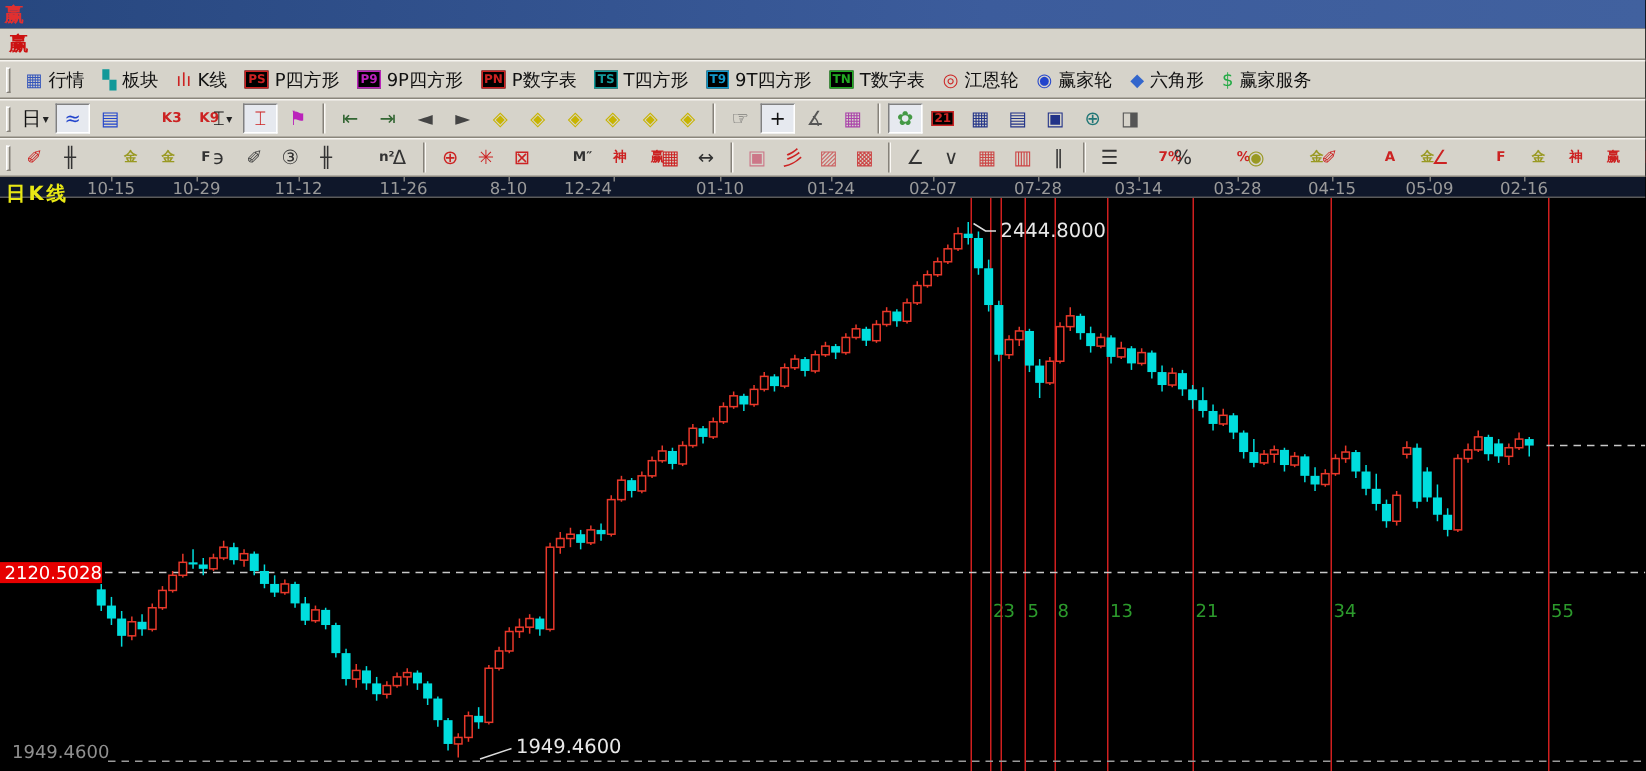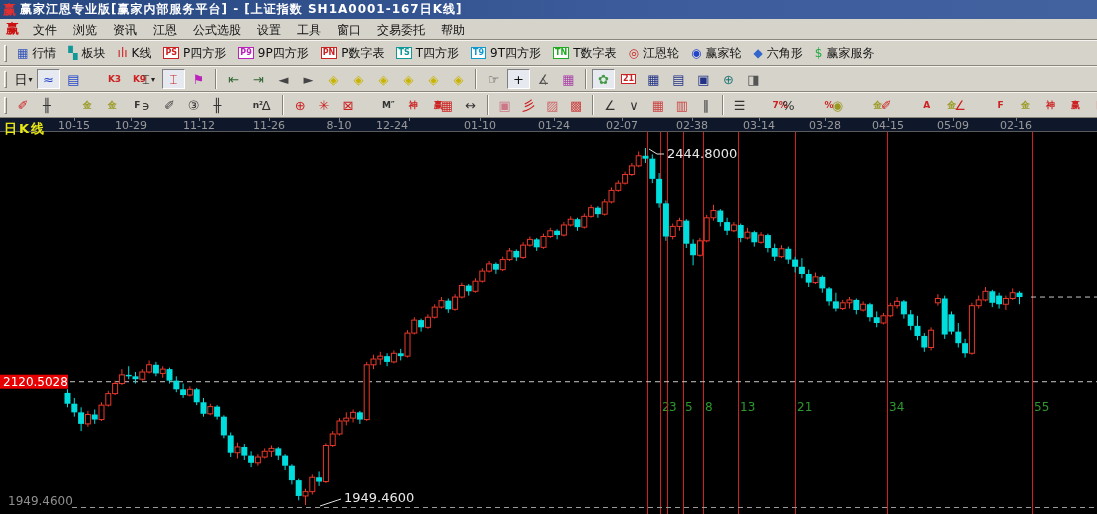--- a/index.html
+++ b/index.html
@@ -18,44 +18,42 @@
   .grip { width:3px; height:17px; margin:0 4px 0 2px; background:#d6d3ca;
     border-left:1px solid #fff; border-top:1px solid #fff;
     border-right:1px solid #86827a; border-bottom:1px solid #86827a; }
   .sep { width:0; height:20px; margin:0 4px; border-left:1px solid #86827a; border-right:1px solid #fbf9f5; }
   .tbtn { display:inline-flex; align-items:center; height:22px; padding:0 5px; margin:0 1px;
     font-size:12px; color:#111; gap:4px; cursor:default; white-space:nowrap; }
   .ibtn { display:inline-flex; align-items:center; justify-content:center; width:23px; height:20px;
     margin:0 1px; font-size:13px; cursor:default; border:1px solid transparent; }
   .ibtn .g { line-height:1; }
   .pressed { border:1px solid; border-color:#808080 #ffffff #ffffff #808080; background:#e6e9ef; }
-  .bicon { font-size:8px; font-weight:bold; border:1px solid currentColor; background:#ffffff;
+  .bicon { font-size:8px; font-weight:bold; border:1px solid currentColor; background:#000000;
     padding:0 1px; line-height:10px; }
   .small { font-size:9px; font-weight:bold;padding-left:32px; }
   .dd { font-size:8px; margin-left:1px; color:#222; }
   .axisbar { height:14px; background:#0f172a; position:relative; border-bottom:1px solid #5a5a5a; }
   .dlabel { position:absolute; top:1px; font-size:11px; color:#9a9a9a; transform:translateX(-50%); white-space:nowrap; }
   .tick { position:absolute; top:0; width:1px; height:3px; background:#808080; }
   .chartarea { height:382px; background:#000; position:relative; }
   .klabel { position:absolute; left:4px; top:-12px; color:#e8e814; font-size:13px; font-weight:bold;
     letter-spacing:2px; z-index:5; }
   svg { display:block; }
   text { font-family:"DejaVu Sans","Liberation Sans",sans-serif; }
 </style>
 </head>
 <body>
 
 <div class="titlebar">
   <span class="tlogo">赢</span>
-  <span class="ttext">赢家江恩专业版[赢家内部服务平台] - [上证指数  SH1A0001-167日K线]</span>
 </div>
 
 <div class="menubar">
   <span class="mlogo">赢</span>
-  <span id="menu-items"><span class="menu-item">文件</span><span class="menu-item">浏览</span><span class="menu-item">资讯</span><span class="menu-item">江恩</span><span class="menu-item">公式选股</span><span class="menu-item">设置</span><span class="menu-item">工具</span><span class="menu-item">窗口</span><span class="menu-item">交易委托</span><span class="menu-item">帮助</span></span>
 </div>
 
 <div class="toolbar" id="tb-main">
     <div class="grip"></div>
     <div class="tbtn">
       <span class="g" style="color: rgb(51, 85, 187);">▦</span>
       <span>行情</span>
     </div>
     <div class="tbtn">
       <span class="g" style="color: rgb(17, 153, 153);">▚</span>
@@ -351,21 +349,21 @@
     <div class="dlabel" style="left: 339px; color: rgb(154, 154, 154);">8-10</div>
     <div class="tick" style="left: 409px;"></div>
     <div class="dlabel" style="left: 392px; color: rgb(154, 154, 154);">12-24</div>
     <div class="tick" style="left: 480px;"></div>
     <div class="dlabel" style="left: 480px; color: rgb(154, 154, 154);">01-10</div>
     <div class="tick" style="left: 554px;"></div>
     <div class="dlabel" style="left: 554px; color: rgb(154, 154, 154); text-align: right;">01-24</div>
     <div class="tick" style="left: 622px;"></div>
     <div class="dlabel" style="left: 622px; color: rgb(154, 154, 154);">02-07</div>
     <div class="tick" style="left: 692px;"></div>
-    <div class="dlabel" style="left: 692px; color: rgb(154, 154, 154);">02-38</div>
+    <div class="dlabel" style="left: 692px; color: rgb(154, 154, 154);">07-28</div>
     <div class="tick" style="left: 759px;"></div>
     <div class="dlabel" style="left: 759px; color: rgb(154, 154, 154);">03-14</div>
     <div class="tick" style="left: 825px;"></div>
     <div class="dlabel" style="left: 825px; color: rgb(154, 154, 154);">03-28</div>
     <div class="tick" style="left: 888px;"></div>
     <div class="dlabel" style="left: 888px; color: rgb(154, 154, 154);">04-15</div>
     <div class="tick" style="left: 953px;"></div>
     <div class="dlabel" style="left: 953px; color: rgb(154, 154, 154);">05-09</div>
     <div class="tick" style="left: 1016px;"></div>
     <div class="dlabel" style="left: 1016px; color: rgb(154, 154, 154);">02-16</div>

